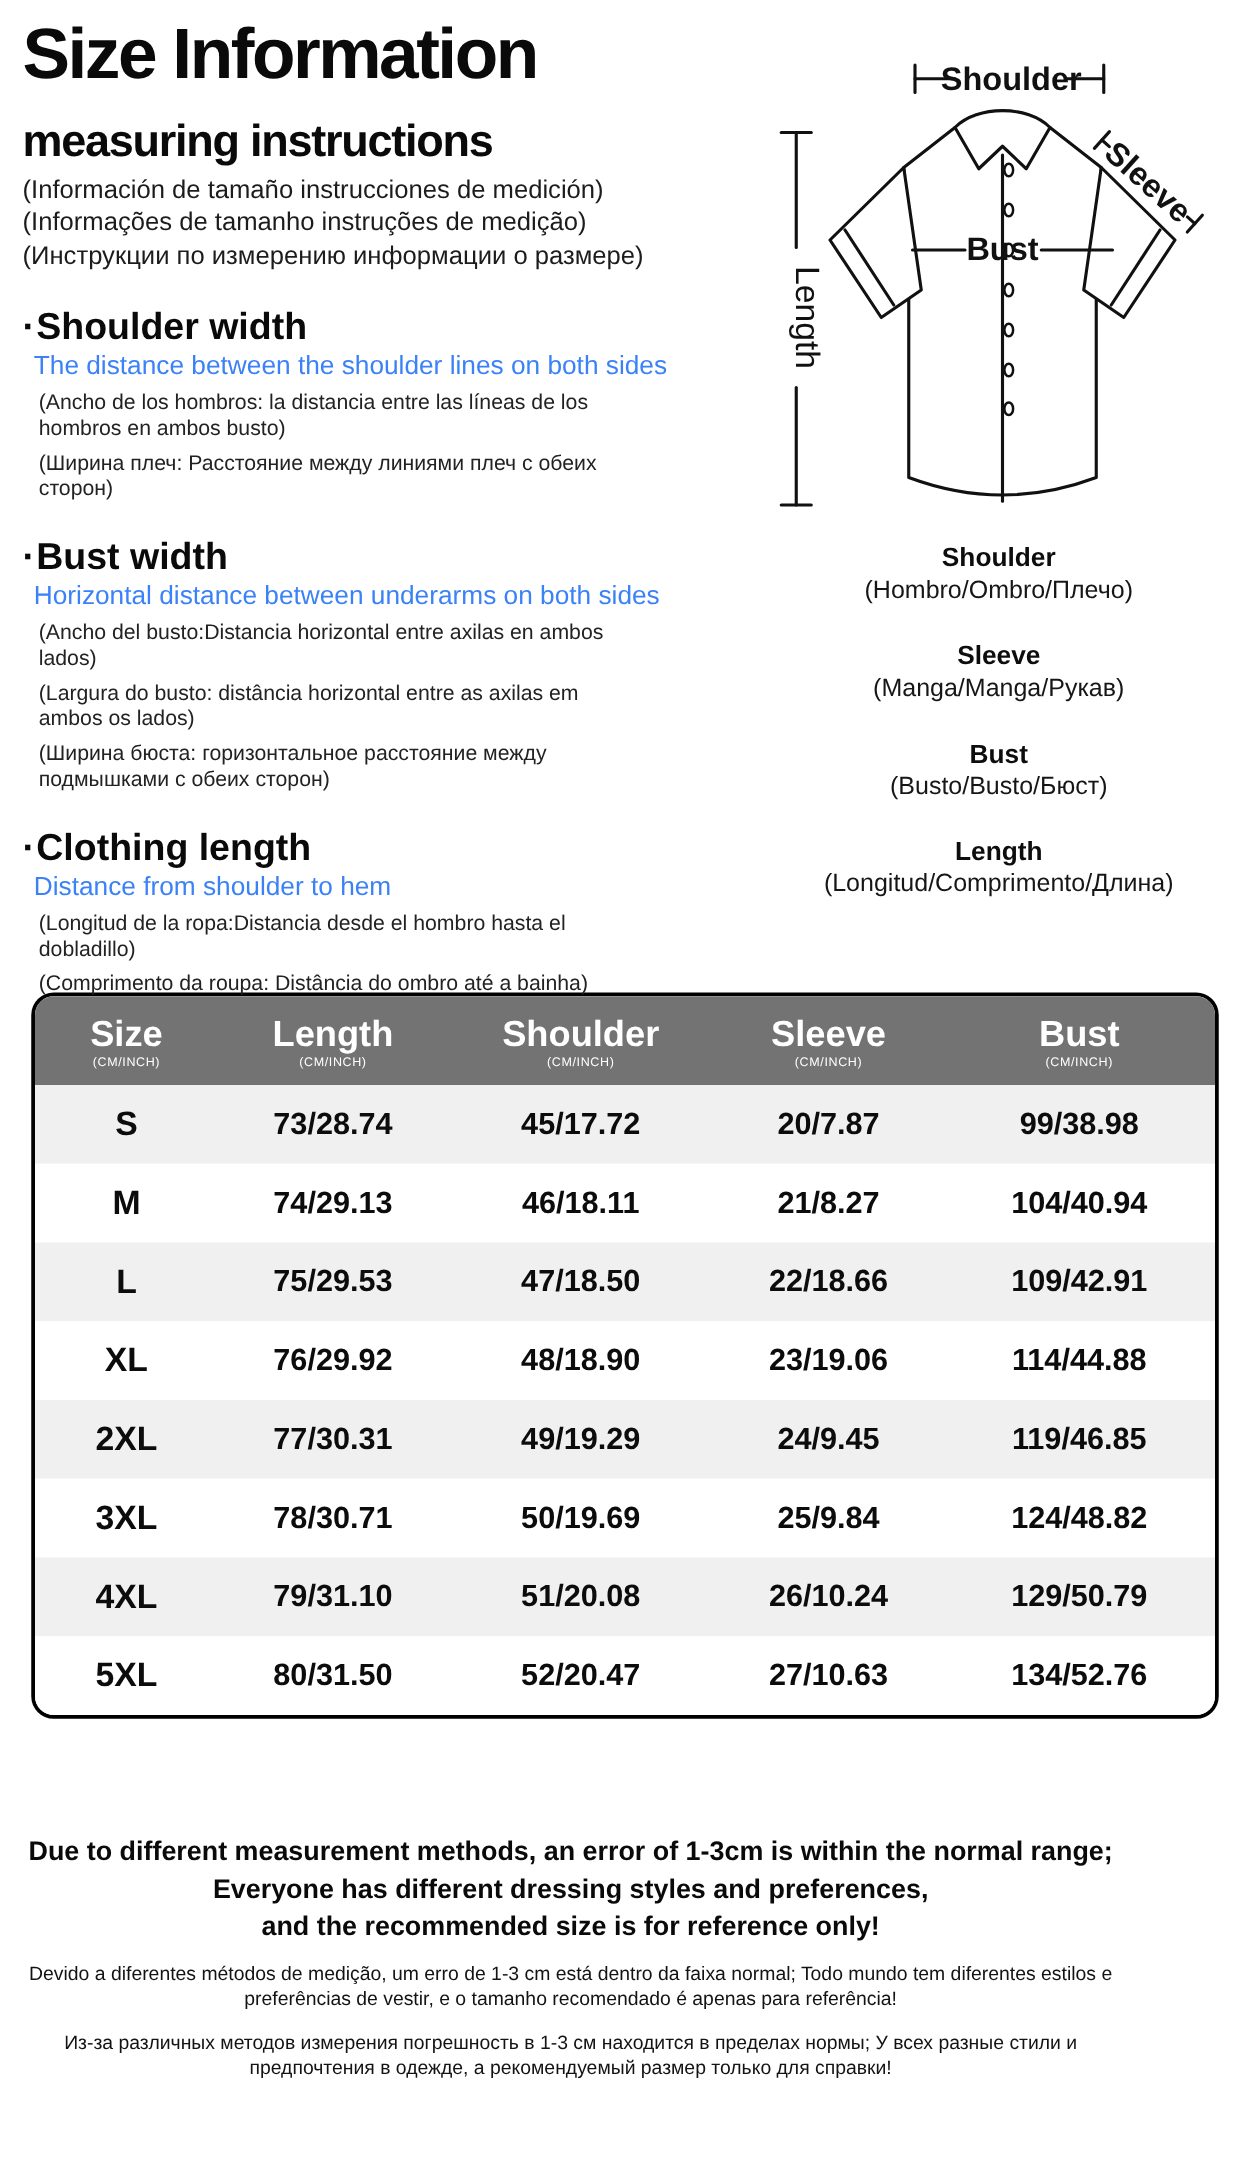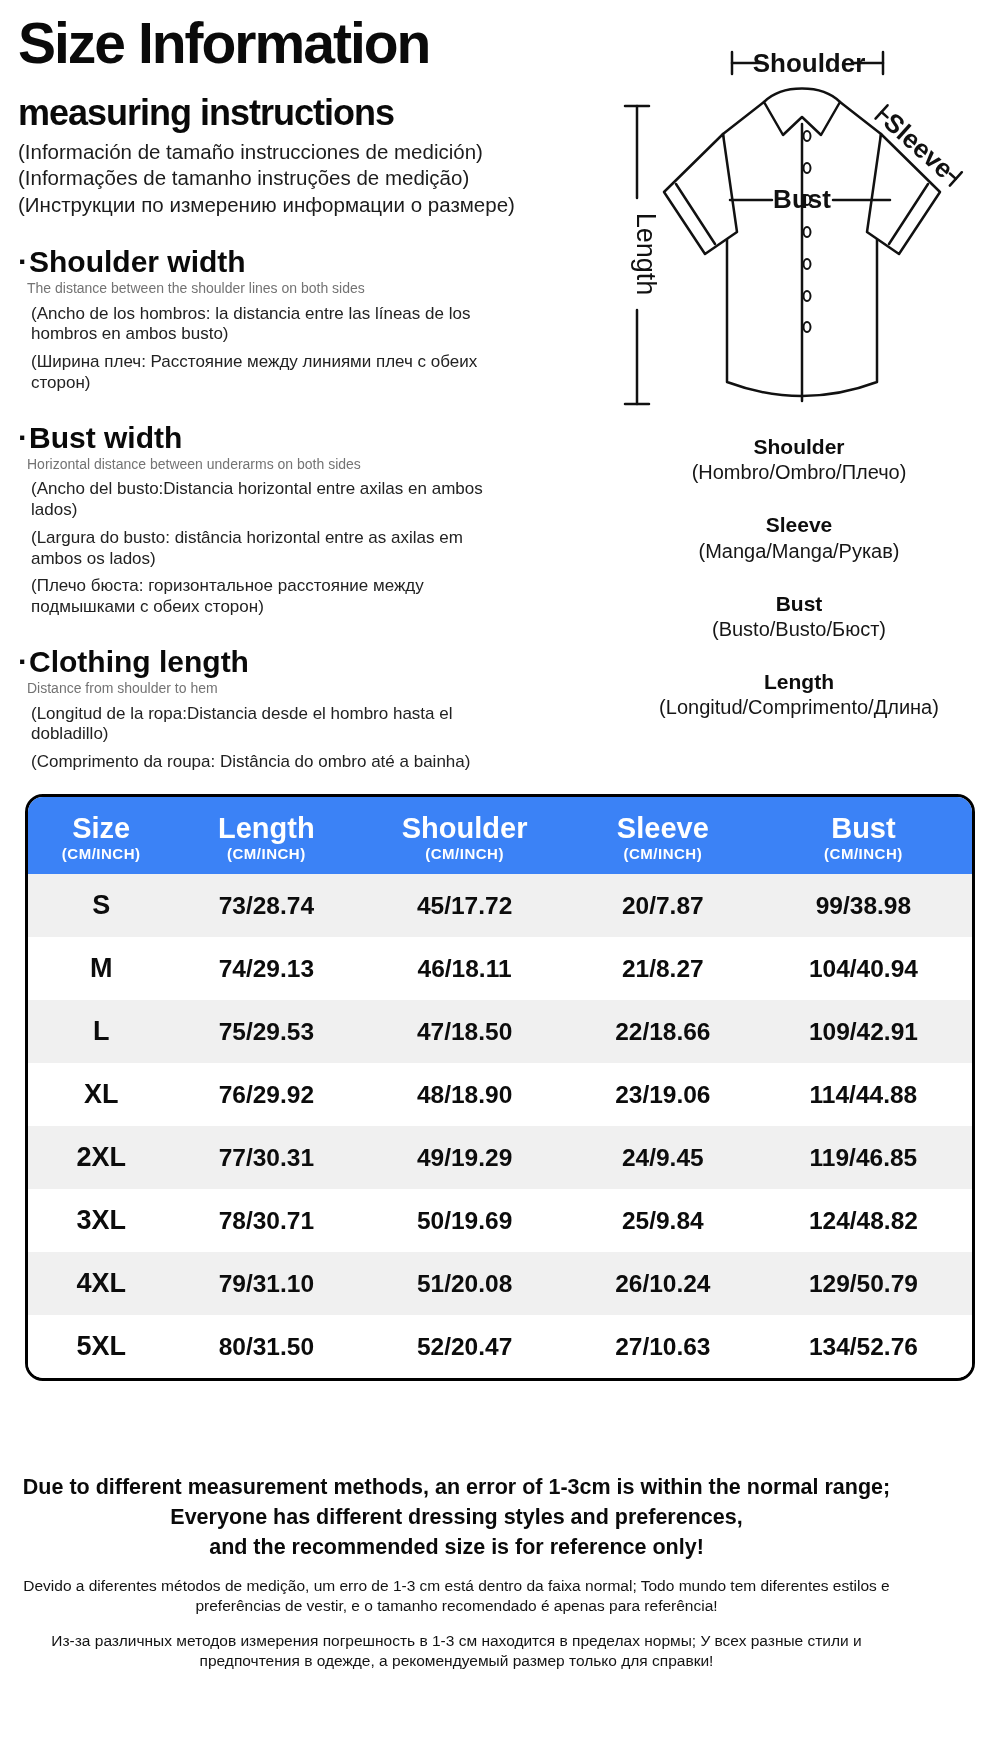--- a/index.html
+++ b/index.html
@@ -28,21 +28,21 @@
   .title-trans div {
     font-size:20.5px; line-height:1.28; color:#1c1c1c; white-space:nowrap;
   }
 
   .section { margin-top:27px; }
   .section-heading {
     font-size:30px; font-weight:800; color:#0a0a0a; line-height:1.1;
   }
   .section-heading .bullet { font-weight:800; margin-right:1px; }
   .section-desc {
-    font-size:14px; color:#737373; margin:2px 0 4px 9px; line-height:1.2;
+    font-size:21px; color:#3b82f6; margin:2px 0 4px 9px; line-height:1.2;
   }
   .section-trans {
     font-size:17px; color:#222; margin:7px 0 0 13px;
     line-height:1.22; max-width:478px;
   }
 
   
   .diagram-svg { display:block; }
   .legend { text-align:center; margin-top:8px; padding-left:58px; }
   .legend-block { margin-bottom:27px; }
@@ -50,26 +50,26 @@
   .legend-trans { font-size:20px; color:#161616; line-height:1.25; }
 
   
   .size-table {
     margin:16px 25px 0 25px; width:950px;
     border:3px solid #000; border-radius:18px; overflow:hidden;
     background:#fff;
   }
   .trow { display:grid; grid-template-columns:15.5% 19.5% 22.5% 19.5% 23%; }
   .thead {
-    background:#3b82f6; color:#fff;
+    background:#737373; color:#fff;
     padding:15px 0 12px 0; border-radius:12px 12px 0 0;
   }
   .thead .tcell { text-align:center; }
   .th-label { font-size:29px; font-weight:800; line-height:1.15; }
-  .th-unit  { font-size:15px; font-weight:700; letter-spacing:0.5px; }
+  .th-unit  { font-size:10px; font-weight:400; letter-spacing:0.5px; }
   .tbody .trow { height:63px; align-items:center; }
   .tbody .trow:nth-child(odd) { background:#f0f0f0; }
   .tbody .trow:nth-child(even){ background:#ffffff; }
   .tcell { text-align:center; }
   .td-size { font-size:27px; font-weight:800; color:#0c0c0c; }
   .td-val  { font-size:24.5px; font-weight:700; color:#0c0c0c; }
 
   
   .footer { margin-top:92px; text-align:center; }
   .footer-bold {
@@ -101,21 +101,21 @@
         <div class="section-desc">The distance between the shoulder lines on both sides</div>
         <div class="section-trans">(Ancho de los hombros: la distancia entre las líneas de los hombros en ambos busto)</div>
         <div class="section-trans">(Ширина плеч: Расстояние между линиями плеч с обеих сторон)</div>
       </div>
 
       <div class="section">
         <div class="section-heading"><span class="bullet">·</span><span>Bust width</span></div>
         <div class="section-desc">Horizontal distance between underarms on both sides</div>
         <div class="section-trans">(Ancho del busto:Distancia horizontal entre axilas en ambos lados)</div>
         <div class="section-trans">(Largura do busto: distância horizontal entre as axilas em ambos os lados)</div>
-        <div class="section-trans">(Плечо бюста: горизонтальное расстояние между подмышками с обеих сторон)</div>
+        <div class="section-trans">(Ширина бюста: горизонтальное расстояние между подмышками с обеих сторон)</div>
       </div>
 
       <div class="section">
         <div class="section-heading"><span class="bullet">·</span><span>Clothing length</span></div>
         <div class="section-desc">Distance from shoulder to hem</div>
         <div class="section-trans">(Longitud de la ropa:Distancia desde el hombro hasta el dobladillo)</div>
         <div class="section-trans">(Comprimento da roupa: Distância do ombro até a bainha)</div>
       </div>
     </div>
 

